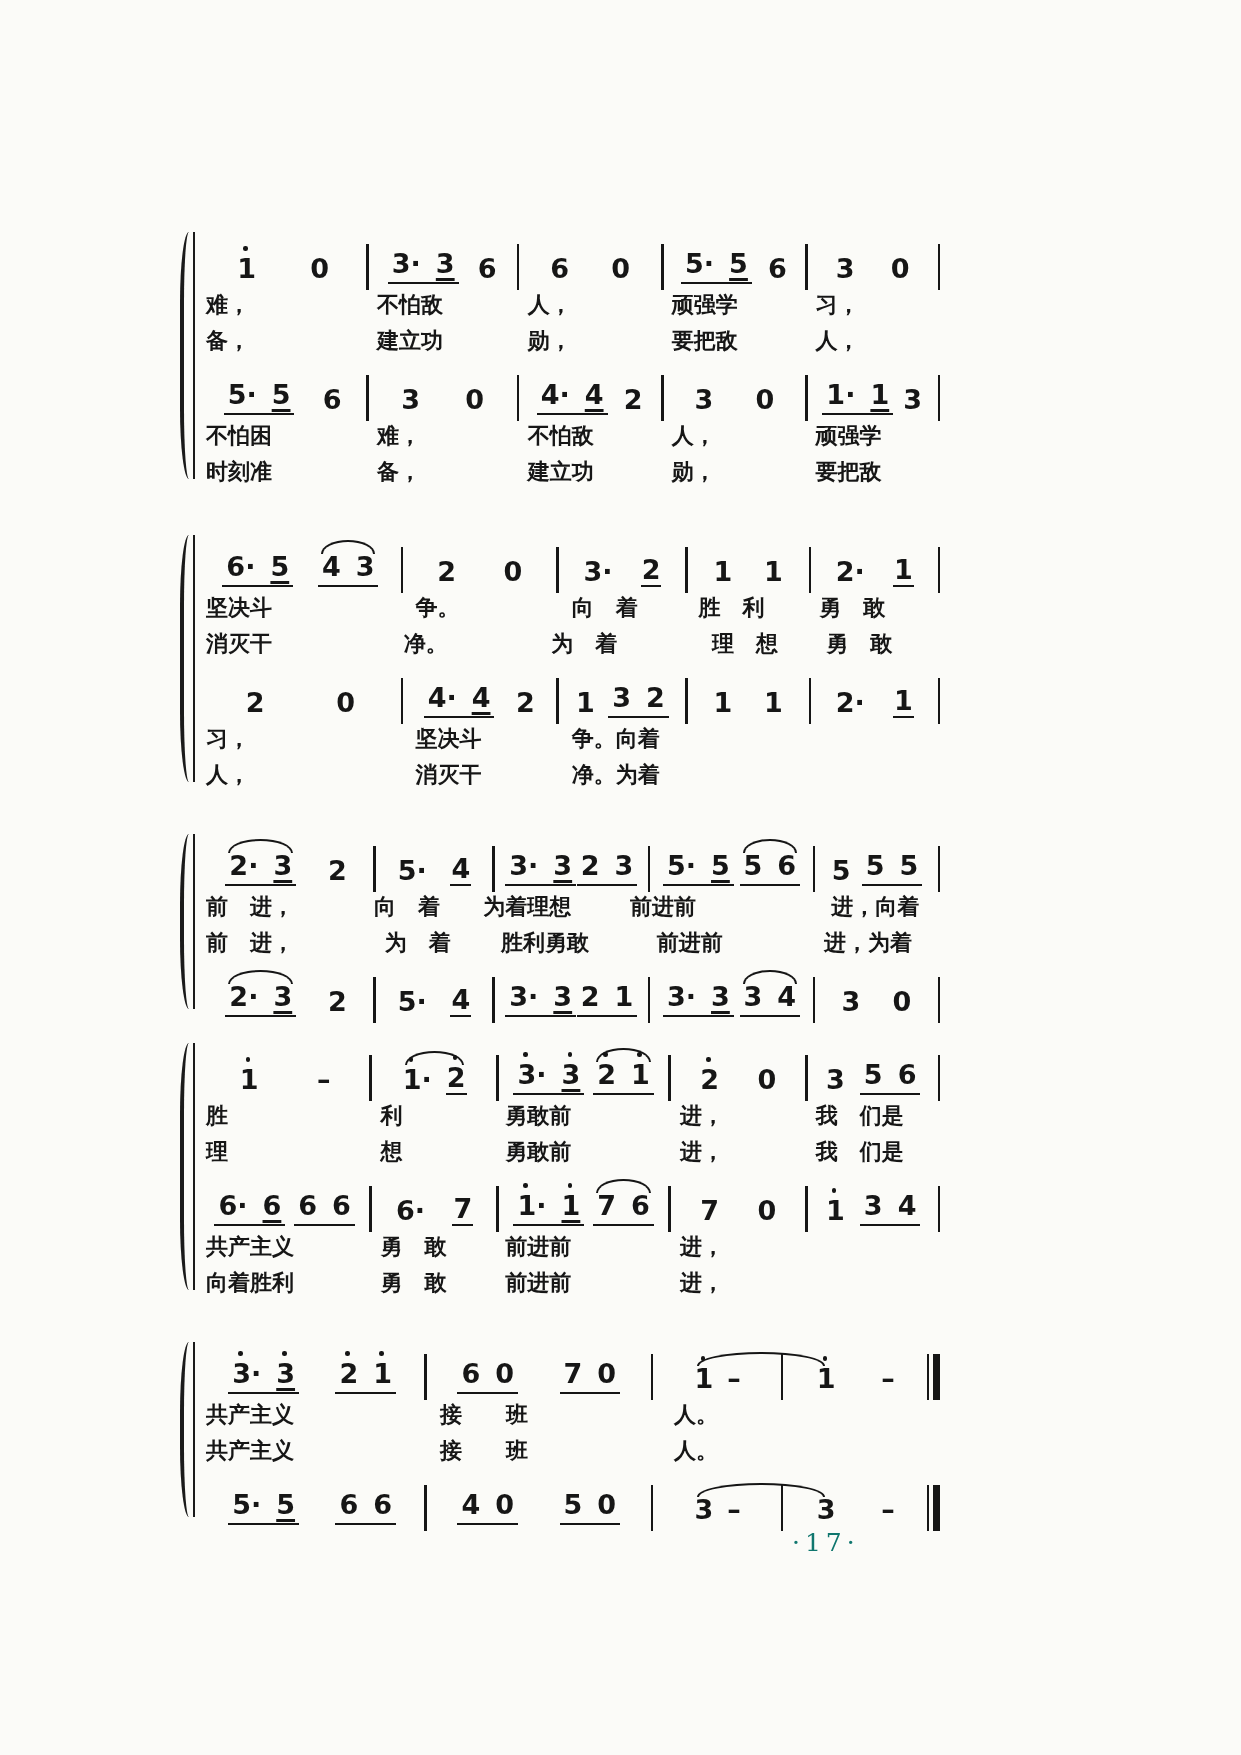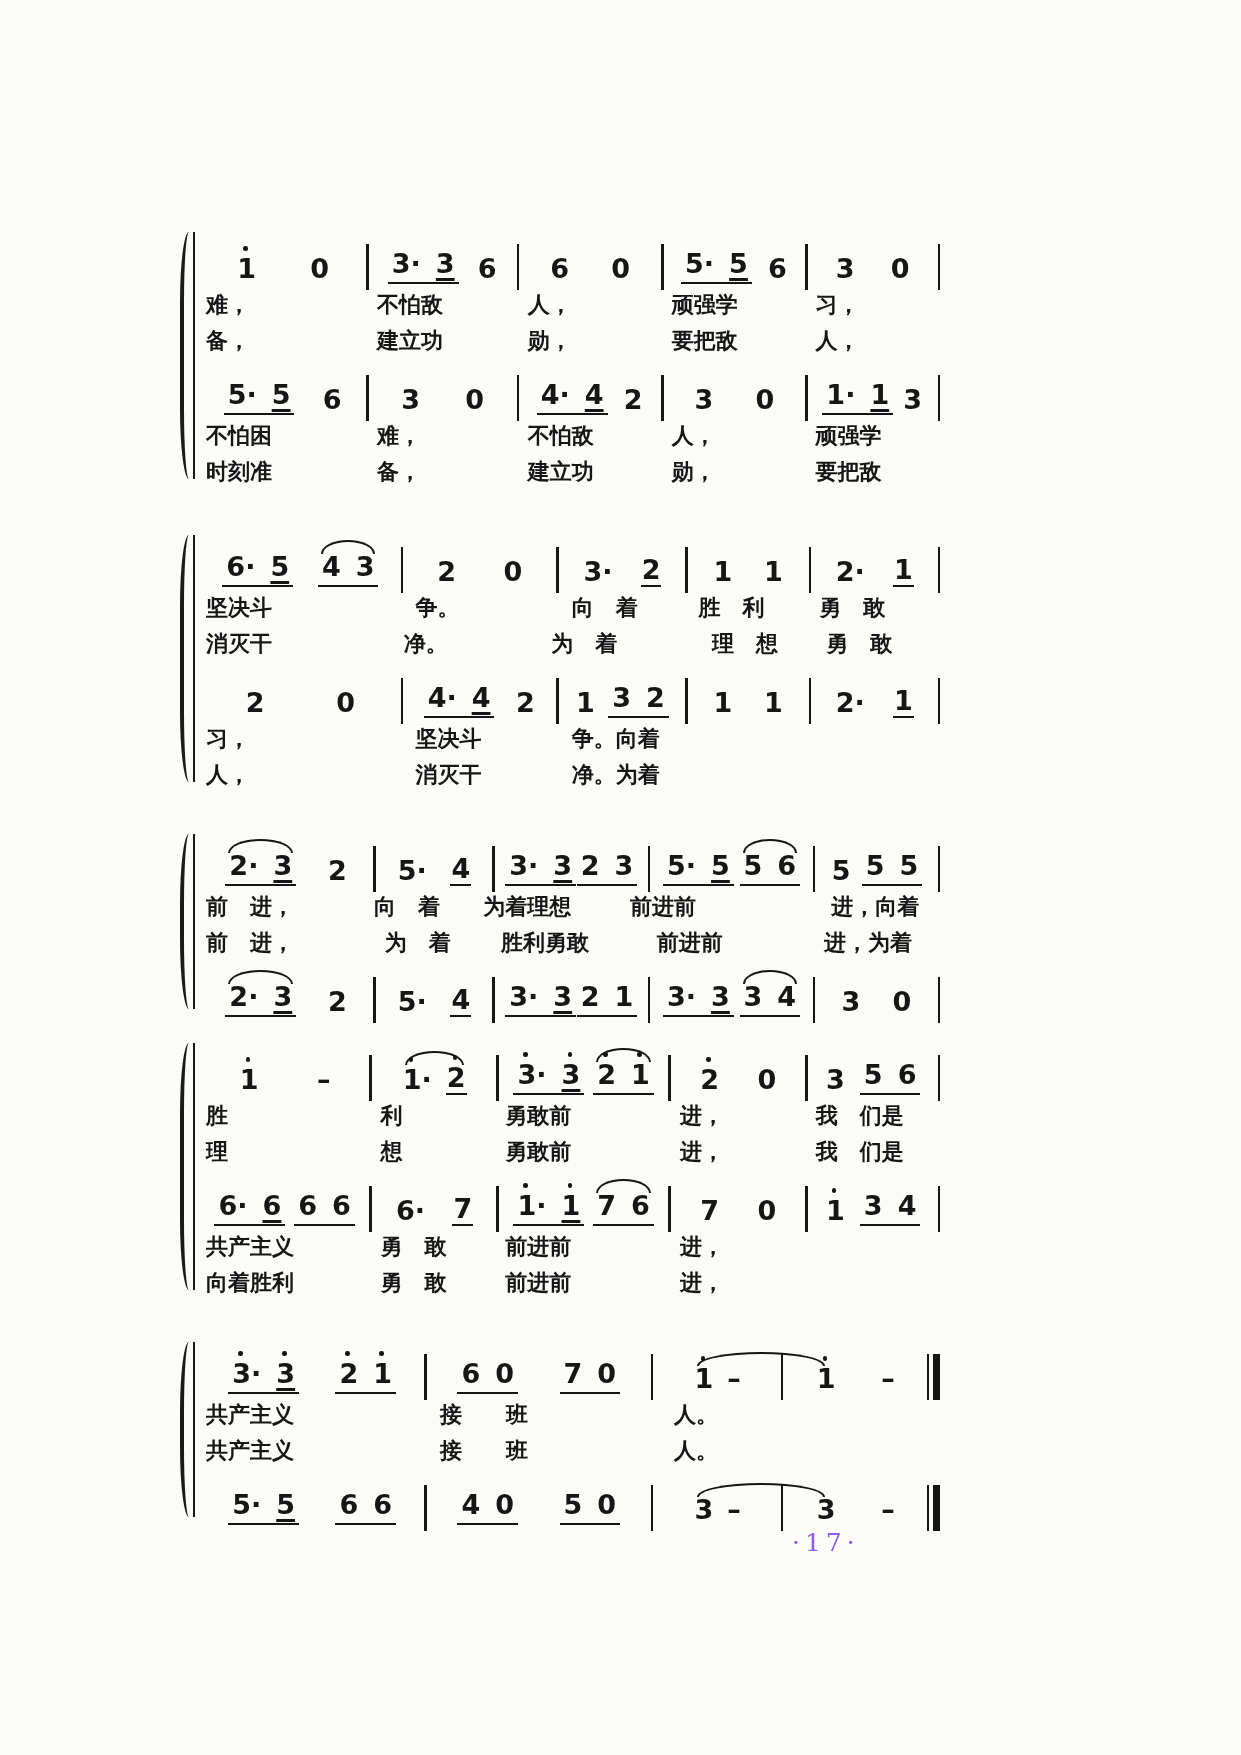--- a/index.html
+++ b/index.html
@@ -36,21 +36,21 @@
   .slur::before{content:"";position:absolute;top:2px;left:3px;right:3px;height:12px;
     border:2.2px solid #151515;border-bottom:none;border-radius:100% 100% 0 0 / 200% 200% 0 0;}
   .slur.wide::before{right:-84px;z-index:2;}
 
   .lyricline{display:flex;margin:5px 0 3px;}
   .lyr{font-family:"DejaVu Serif","Liberation Serif",serif;font-weight:600;font-size:22px;
        line-height:31px;white-space:pre;padding-left:6px;}
   .lyrspace{flex:0 0 2.5px;}
 
   .pagenum{position:absolute;left:792px;top:1528px;font-family:"DejaVu Serif","Liberation Serif",serif;
-           font-size:25px;letter-spacing:5px;color:#8b5cf6;}
+           font-size:25px;letter-spacing:5px;color:#0f766e;}
 </style>
 </head>
 <body>
 
 <div class="page">
   <div class="content">
       <div class="system">
         <div class="brace"></div>
         <div class="noteline">
           <div class="measure" style="flex: 1.2 1 0px;">

